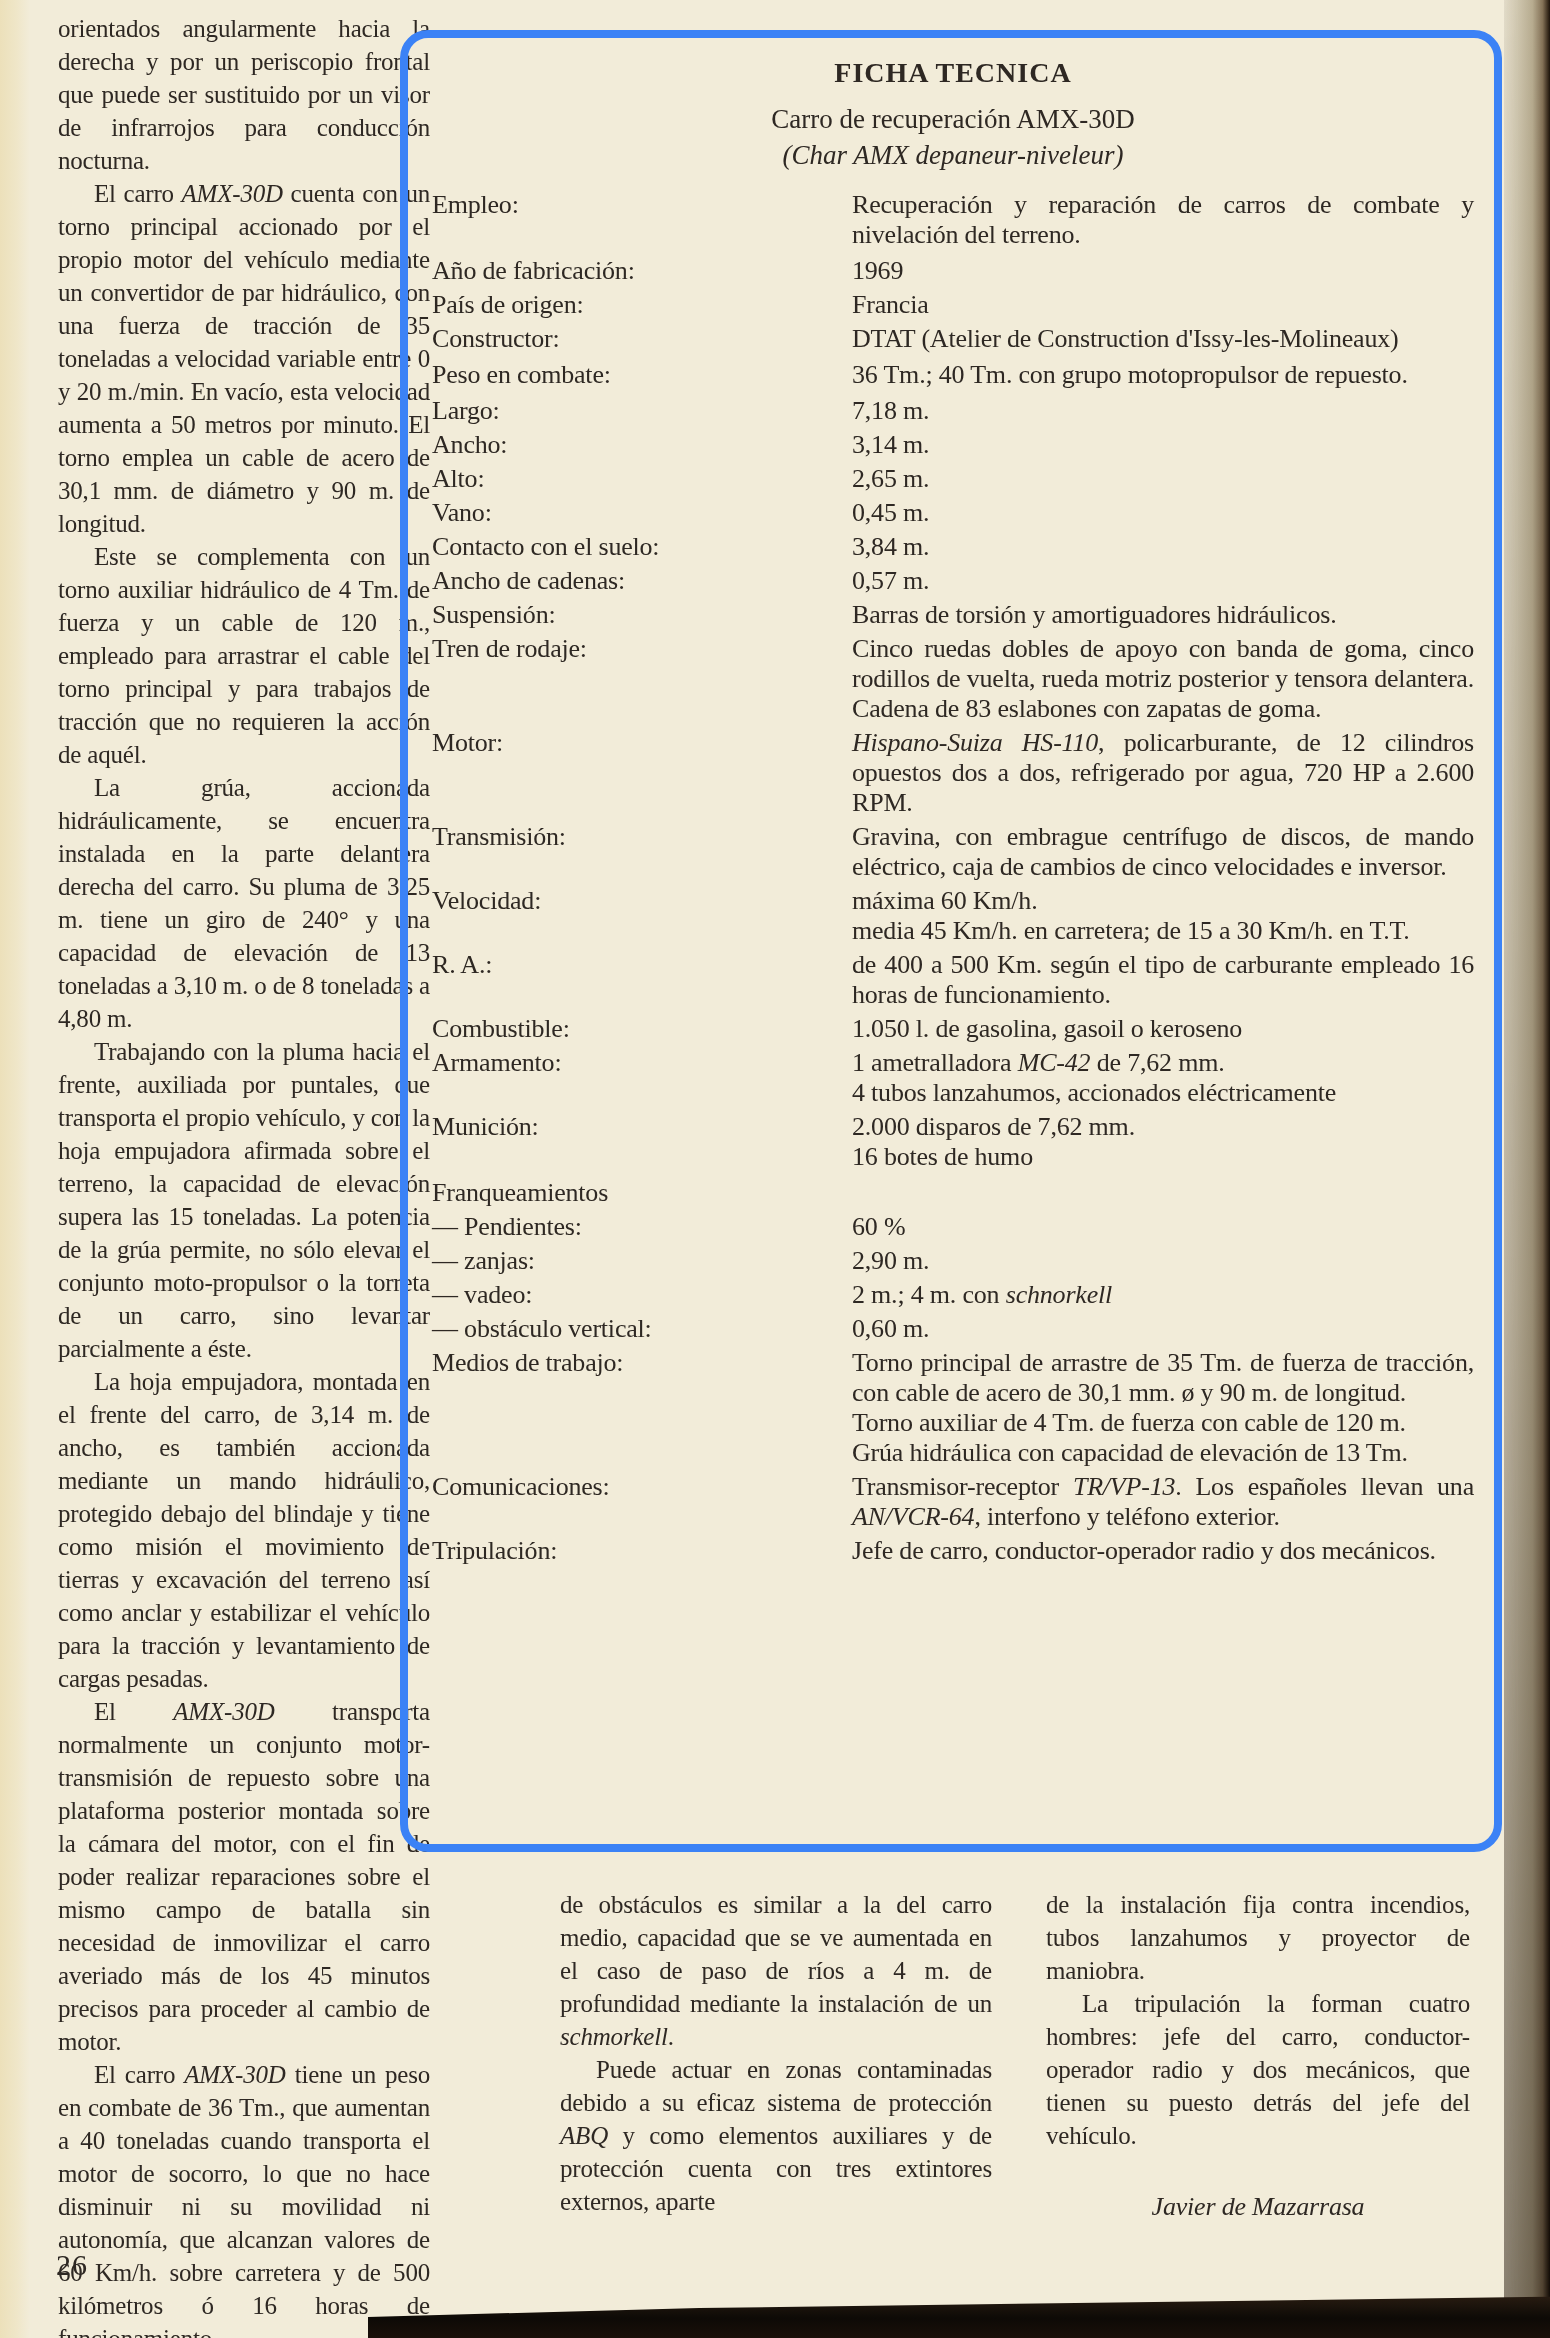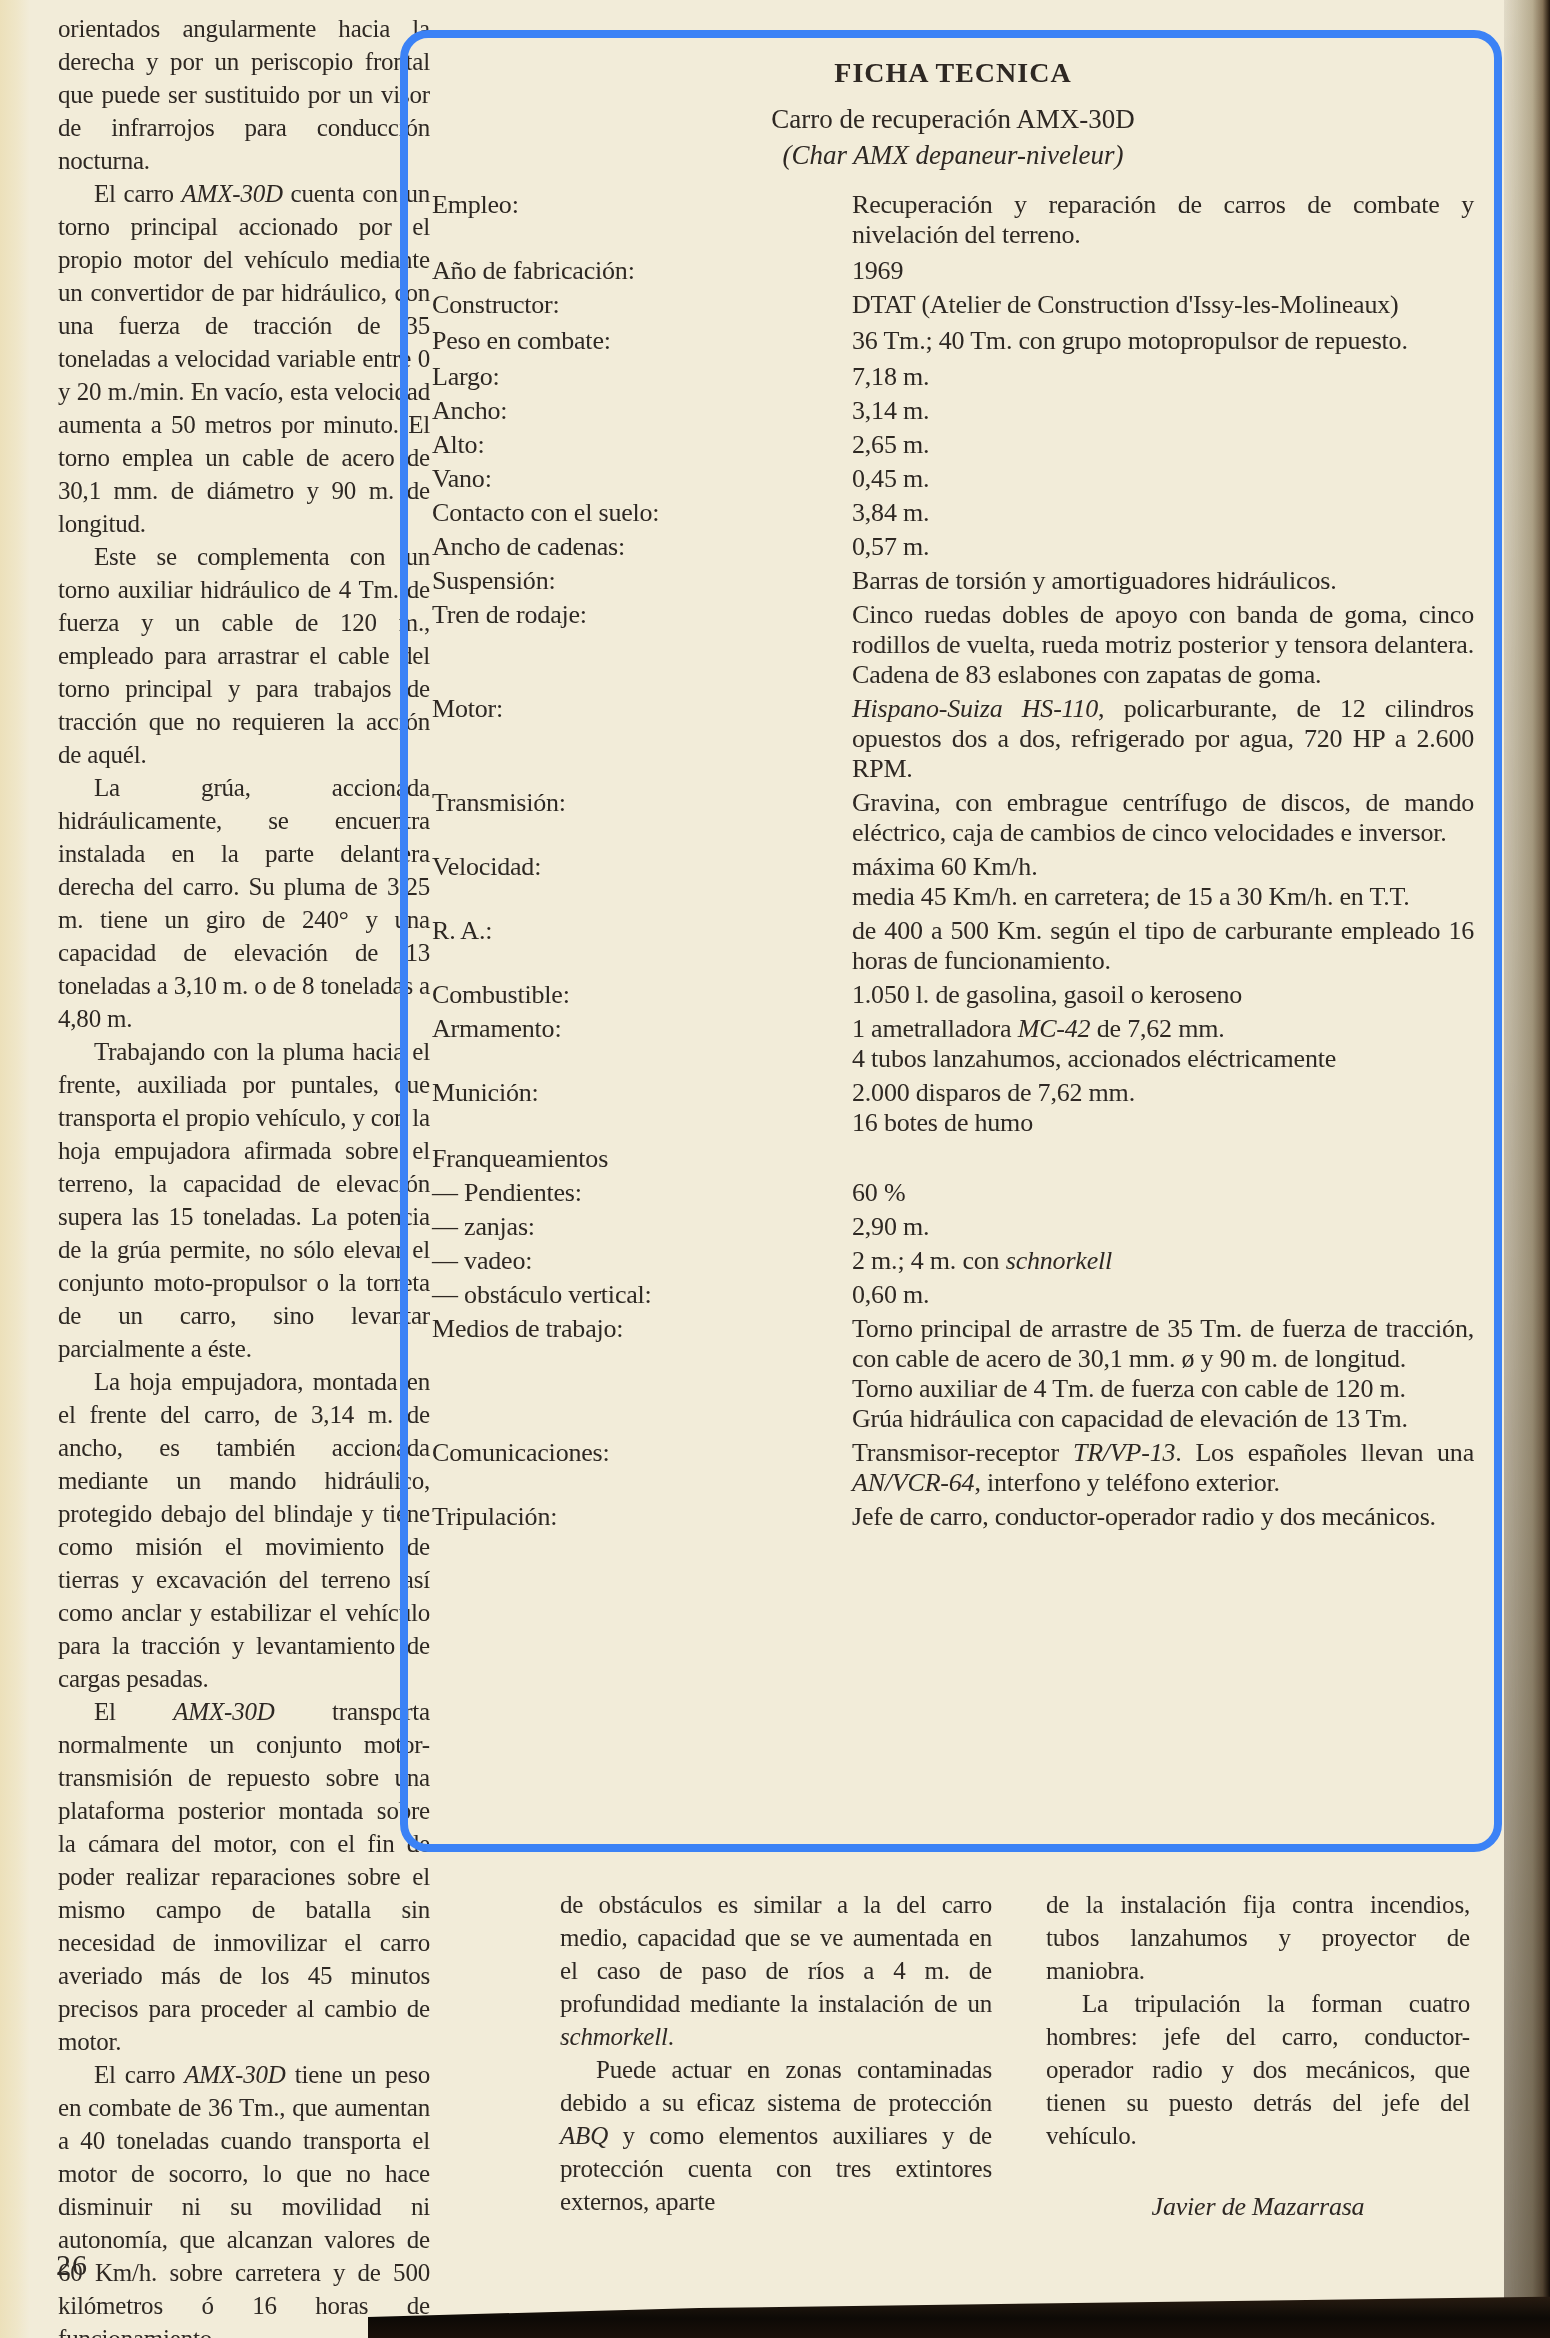--- a/index.html
+++ b/index.html
@@ -82,20 +82,26 @@
           <div class="fline">Recuperación y reparación de carros de combate y nivelación del terreno.</div>
         </div>
       </div>
       <div class="frow gap">
         <div class="flabel">Año de fabricación:</div>
         <div class="fvalue">
           <div class="fline">1969</div>
         </div>
       </div>
       <div class="frow">
+        <div class="flabel">País de origen:</div>
+        <div class="fvalue">
+          <div class="fline">Francia</div>
+        </div>
+      </div>
+      <div class="frow">
         <div class="flabel">Constructor:</div>
         <div class="fvalue">
           <div class="fline">DTAT (Atelier de Construction d'Issy-les-Molineaux)</div>
         </div>
       </div>
       <div class="frow gap">
         <div class="flabel">Peso en combate:</div>
         <div class="fvalue">
           <div class="fline">36 Tm.; 40 Tm. con grupo motopropulsor de repuesto.</div>
         </div>

